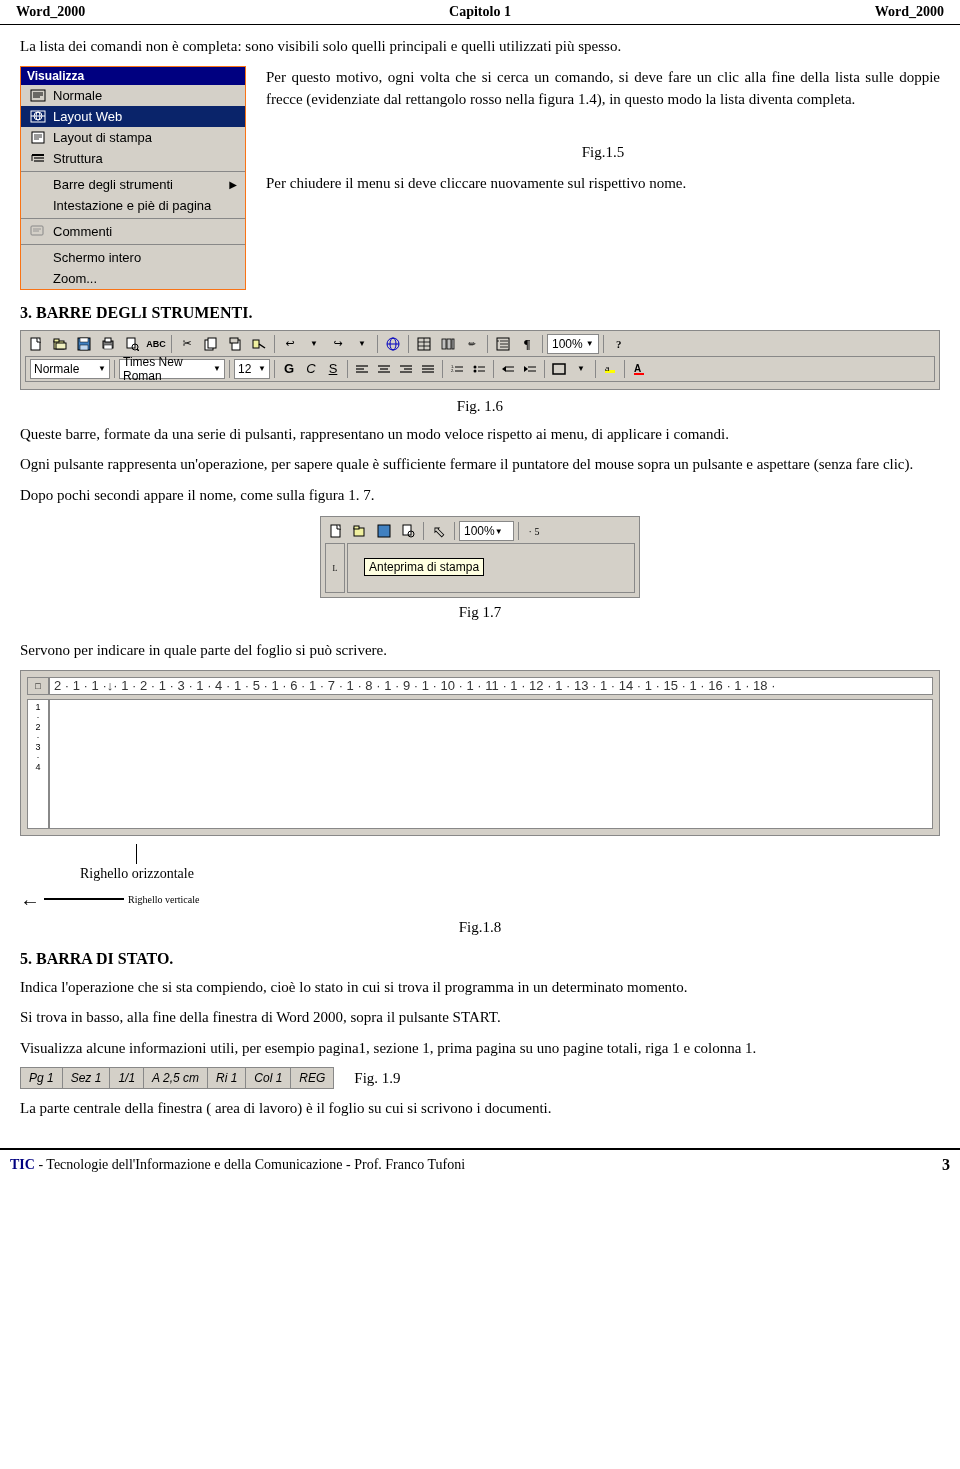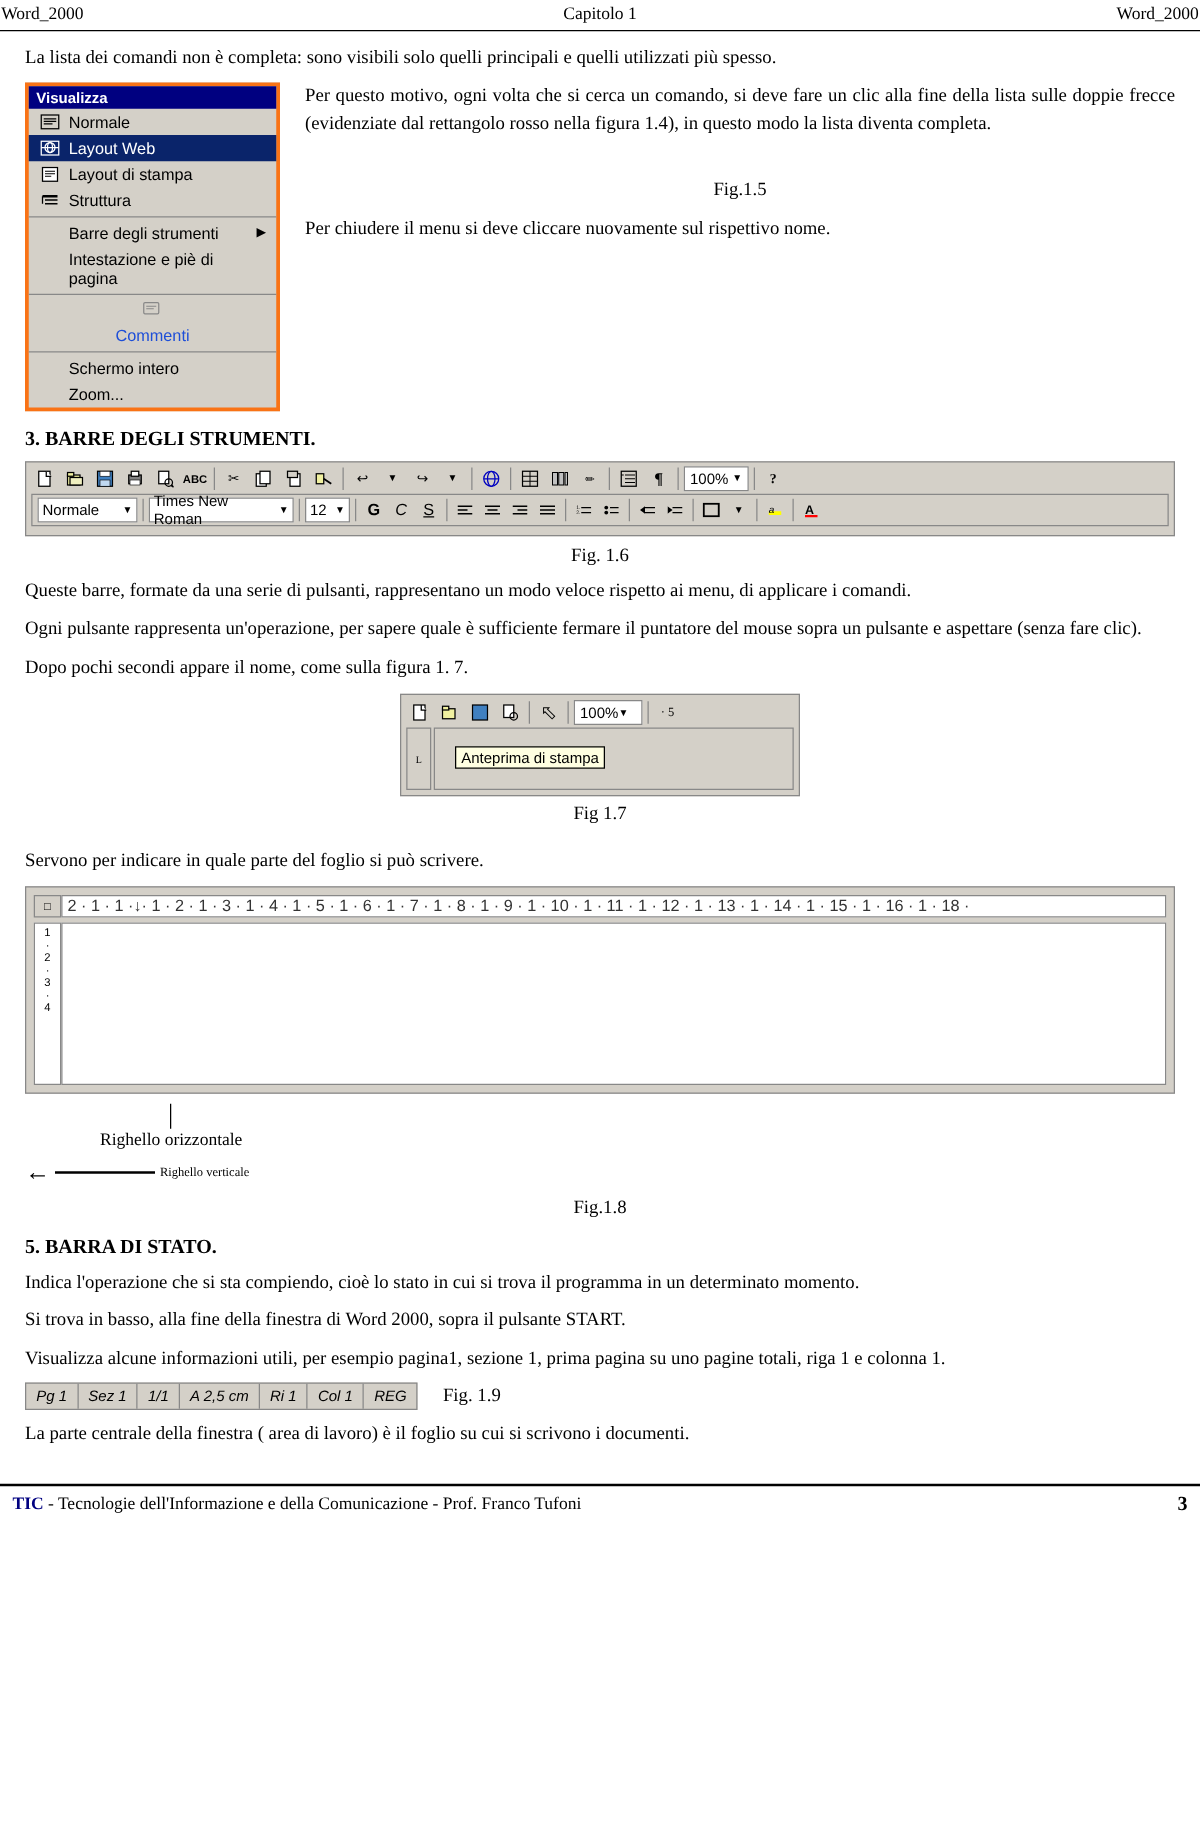--- a/index.html
+++ b/index.html
@@ -10,22 +10,23 @@
       width: 960px;
       min-height: 1469px;
       color: #000;
     }
 
     
     .page-header {
       display: flex;
       justify-content: space-between;
       border-bottom: 1px solid #000;
-      padding: 4px 1px;
+      padding: 4px 16px;
       font-size: 14px;
+      font-weight: bold;
     }
 
     
     .page-content {
       padding: 10px 20px 10px 20px;
     }
 
     .intro-text {
       margin-bottom: 8px;
       line-height: 1.5;
@@ -33,23 +34,23 @@
     }
 
     
     .menu-area {
       display: flex;
       gap: 20px;
       margin-bottom: 10px;
     }
 
     .menu-screenshot {
-      border: 3px solid #f97316;
+      border: 1px solid #f97316;
       background: #d4d0c8;
-      width: 204px;
+      width: 226px;
       min-height: 200px;
       font-size: 13px;
       font-family: Arial, sans-serif;
       flex-shrink: 0;
     }
 
     .menu-title-bar {
       background: #000080;
       color: #fff;
       padding: 2px 6px;
@@ -357,21 +358,21 @@
         <span class="menu-item-arrow">▶</span>
       </div>
 
       <div class="menu-item">
         <span class="menu-icon"></span>
         <span>Intestazione e piè di pagina</span>
       </div>
 
       <div class="menu-separator"></div>
 
-      <div class="menu-item" style="color:#1d4ed8;flex-direction:column;">
+      <div class="menu-item" style="color:#000000;">
         <span class="menu-icon">
           <svg width="16" height="13" viewBox="0 0 16 13">
               <rect x="1" y="1" width="12" height="9" rx="1" fill="none" stroke="#888" stroke-width="1"></rect>
               <line x1="3" y1="4" x2="11" y2="4" stroke="#888" stroke-width="0.8"></line>
               <line x1="3" y1="6" x2="9" y2="6" stroke="#888" stroke-width="0.8"></line>
             </svg>
         </span>
         <span>Commenti</span>
       </div>
 
@@ -505,21 +506,21 @@
       <div class="toolbar-separator"></div>
       <div class="toolbar-btn" style="font-weight:bold;">?</div>
     </div>
 
     <div class="format-toolbar">
       <div class="fmt-dropdown" style="width:80px;">
         <span>Normale</span>
         <span style="font-size:8px;margin-left:auto;">▼</span>
       </div>
       <div class="toolbar-separator"></div>
-      <div class="fmt-dropdown" style="width:116px;gap:28px;">
+      <div class="fmt-dropdown" style="width:106px;gap:28px;">
         <span>Times New Roman</span>
         <span style="font-size:8px;margin-left:auto;">▼</span>
       </div>
       <div class="toolbar-separator"></div>
       <div class="fmt-dropdown" style="width:36px;">
         <span>12</span>
         <span style="font-size:8px;margin-left:auto;">▼</span>
       </div>
       <div class="toolbar-separator"></div>
       <div class="fmt-btn bold">G</div>

